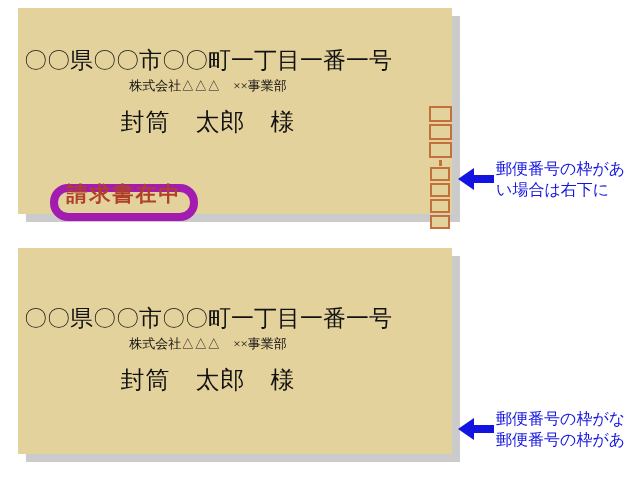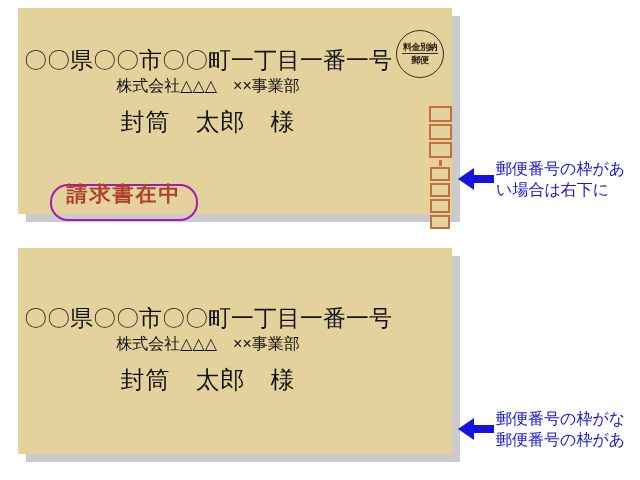--- a/index.html
+++ b/index.html
@@ -42,23 +42,24 @@
     text-align: center;
     color: #111111;
   }
   .addr-line1 {
     font-size: 23px;
     line-height: 25px;
     letter-spacing: 0px;
     white-space: nowrap;
   }
   .addr-line2 {
-    font-size: 16px;
+    font-size: 13px;
     line-height: 25px;
     white-space: nowrap;
+    font-family: Liberation Serif, serif;
   }
   .addr-name {
     font-size: 24px;
     line-height: 40px;
     margin-top: 4px;
     white-space: nowrap;
     letter-spacing: 1px;
   }
 
   .env-top-addr  { top: 40px; }
@@ -113,21 +114,21 @@
     width: 3px;
     height: 6px;
     background: #c4703c;
     margin: 0 auto 1px auto;
   }
 
   
   .stamp {
     position: absolute;
     box-sizing: border-box;
-    border: 2px solid #a21caf;
+    border: 8px solid #a21caf;
     border-radius: 18px;
     color: #b0402a;
     font-family: "Liberation Serif", "DejaVu Serif", serif;
     font-weight: bold;
     font-size: 21px;
     letter-spacing: 2px;
     display: flex;
     align-items: center;
     justify-content: center;
     padding-bottom: 17px;
@@ -165,24 +166,20 @@
 <div class="stage">
 
   <div class="envelope top">
 
     <div class="addr-block env-top-addr">
       <div class="addr-line1">〇〇県〇〇市〇〇町一丁目一番一号</div>
       <div class="addr-line2">株式会社△△△　××事業部</div>
       <div class="addr-name">封筒　太郎　様</div>
     </div>
 
-    <div class="seal top-seal">
-      <span class="seal-l1">料金別納</span>
-      <span class="seal-l2">郵便</span>
-    </div>
 
     <div class="zipboxes">
       <div class="zipbox big"></div>
       <div class="zipbox big"></div>
       <div class="zipbox big"></div>
       <div class="zipconn"></div>
       <div class="zipbox small"></div>
       <div class="zipbox small"></div>
       <div class="zipbox small"></div>
       <div class="zipbox small"></div>

